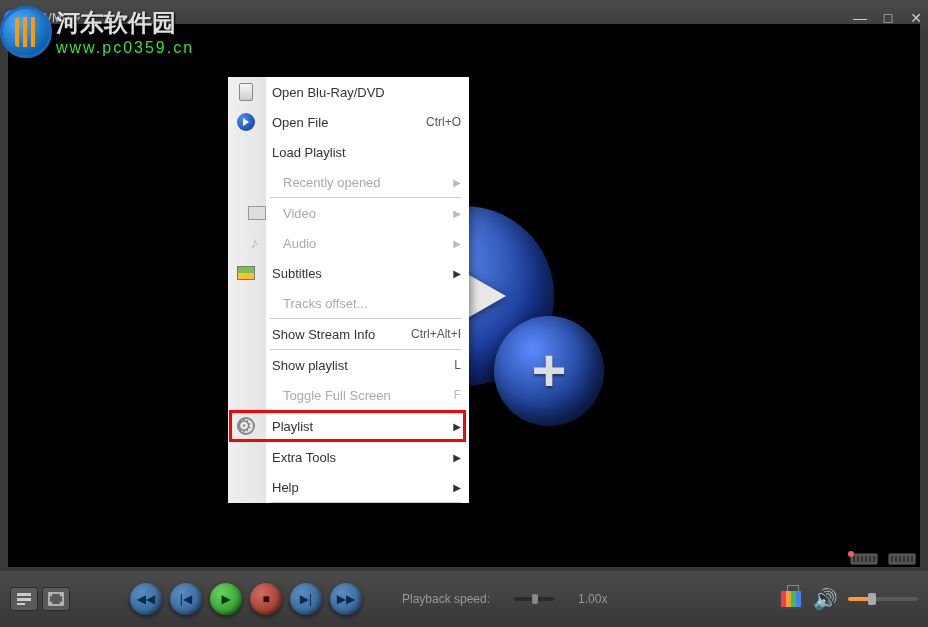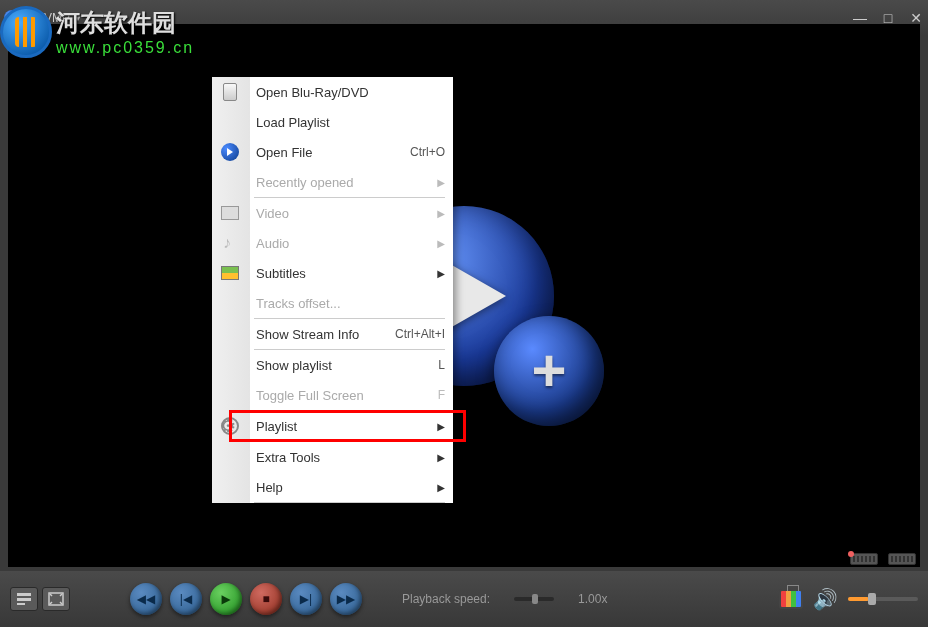--- a/index.html
+++ b/index.html
@@ -21,26 +21,26 @@
     .wm-t1 { color: #dedede; font-size: 24px; font-weight: bold; text-shadow: 1px 1px 2px #000; }
     .wm-t2 { color: #3adf3a; font-size: 16px; font-weight: normal; letter-spacing: 2px; }
     
     .video-area { position: absolute; top: 24px; left: 8px; right: 8px; bottom: 60px; background: #000; }
     .center-logo { position: absolute; left: 50%; top: 50%; transform: translate(-50%, -50%); }
     .big-sphere { width: 180px; height: 180px; border-radius: 50%; background: radial-gradient(circle at 35% 30%, #6a9aff 0%, #1a3a9a 60%, #0a1a5a 100%); box-shadow: inset -10px -10px 30px rgba(0,0,0,0.5), 0 8px 20px rgba(0,0,0,0.6); position: relative; }
     .big-play { position: absolute; left: 62px; top: 50px; border-left: 70px solid #e8e8e8; border-top: 40px solid transparent; border-bottom: 40px solid transparent; filter: drop-shadow(0 2px 4px rgba(0,0,0,0.5)); }
     .small-sphere { position: absolute; right: -50px; bottom: -40px; width: 110px; height: 110px; border-radius: 50%; background: radial-gradient(circle at 35% 30%, #5a8aff 0%, #1a3a8a 60%, #0a1a4a 100%); box-shadow: inset -8px -8px 20px rgba(0,0,0,0.5), 0 6px 16px rgba(0,0,0,0.6); display: flex; align-items: center; justify-content: center; }
     .small-plus { color: #ddd; font-size: 60px; font-weight: bold; text-shadow: 0 2px 3px rgba(0,0,0,0.5); }
     
-    .menu { position: absolute; left: 212px; top: 77px; width: 241px; background: #fff; box-shadow: 3px 3px 8px rgba(0,0,0,0.4); z-index: 100; }
+    .menu { position: absolute; left: 228px; top: 77px; width: 241px; background: #fff; box-shadow: 3px 3px 8px rgba(0,0,0,0.4); z-index: 100; }
     .menu-inner { display: flex; }
     .menu-iconcol { width: 38px; background: linear-gradient(to right, #f0f0f0, #e4e4e4); }
     .menu-items { flex: 1; }
     .menu-item { height: 30px; display: flex; align-items: center; padding-left: 6px; padding-right: 8px; font-size: 13px; color: #333; cursor: pointer; position: relative; }
-    .menu-item.disabled { color: #aaa; cursor: default; }
+    .menu-item.disabled { color: #aaa; cursor: default; margin-left: 11px; }
     .menu-item .shortcut { margin-left: auto; font-size: 12px; color: #555; }
     .menu-item.disabled .shortcut { color: #bbb; }
     .menu-item .arrow { margin-left: auto; font-size: 10px; color: #333; }
     .menu-item.disabled .arrow { color: #bbb; }
     .menu-sep { height: 1px; background: #ccc; margin-left: 4px; margin-right: 8px; }
     .menu-icon-slot { position: absolute; left: -32px; width: 24px; height: 24px; display: flex; align-items: center; justify-content: center; }
     .menu-row { position: relative; }
     .highlight-box { position: absolute; border: 3px solid red; pointer-events: none; z-index: 200; }
     
     .mi-bluray { background: linear-gradient(to bottom, #f8f8f8, #ccc); width: 14px; height: 18px; border: 1px solid #888; border-radius: 2px; }
@@ -117,30 +117,30 @@
         <div class="menu-row">
           <div class="menu-item">
             <div class="menu-icon-slot">
               <div class="mi-bluray"></div>
             </div>
             <span>Open Blu-Ray/DVD</span>
           </div>
         </div>
         <div class="menu-row">
           <div class="menu-item">
-            <span>Load Playlist</span>
-          </div>
-        </div>
-        <div class="menu-row">
-          <div class="menu-item">
             <div class="menu-icon-slot">
               <div class="mi-file"></div>
             </div>
             <span>Open File</span>
             <span class="shortcut">Ctrl+O</span>
+          </div>
+        </div>
+        <div class="menu-row">
+          <div class="menu-item">
+            <span>Load Playlist</span>
           </div>
         </div>
         <div class="menu-row">
           <div class="menu-item disabled">
             <span>Recently opened</span>
             <span class="arrow">▶</span>
           </div>
         </div>
         <div class="menu-sep"></div>
         <div class="menu-row">

